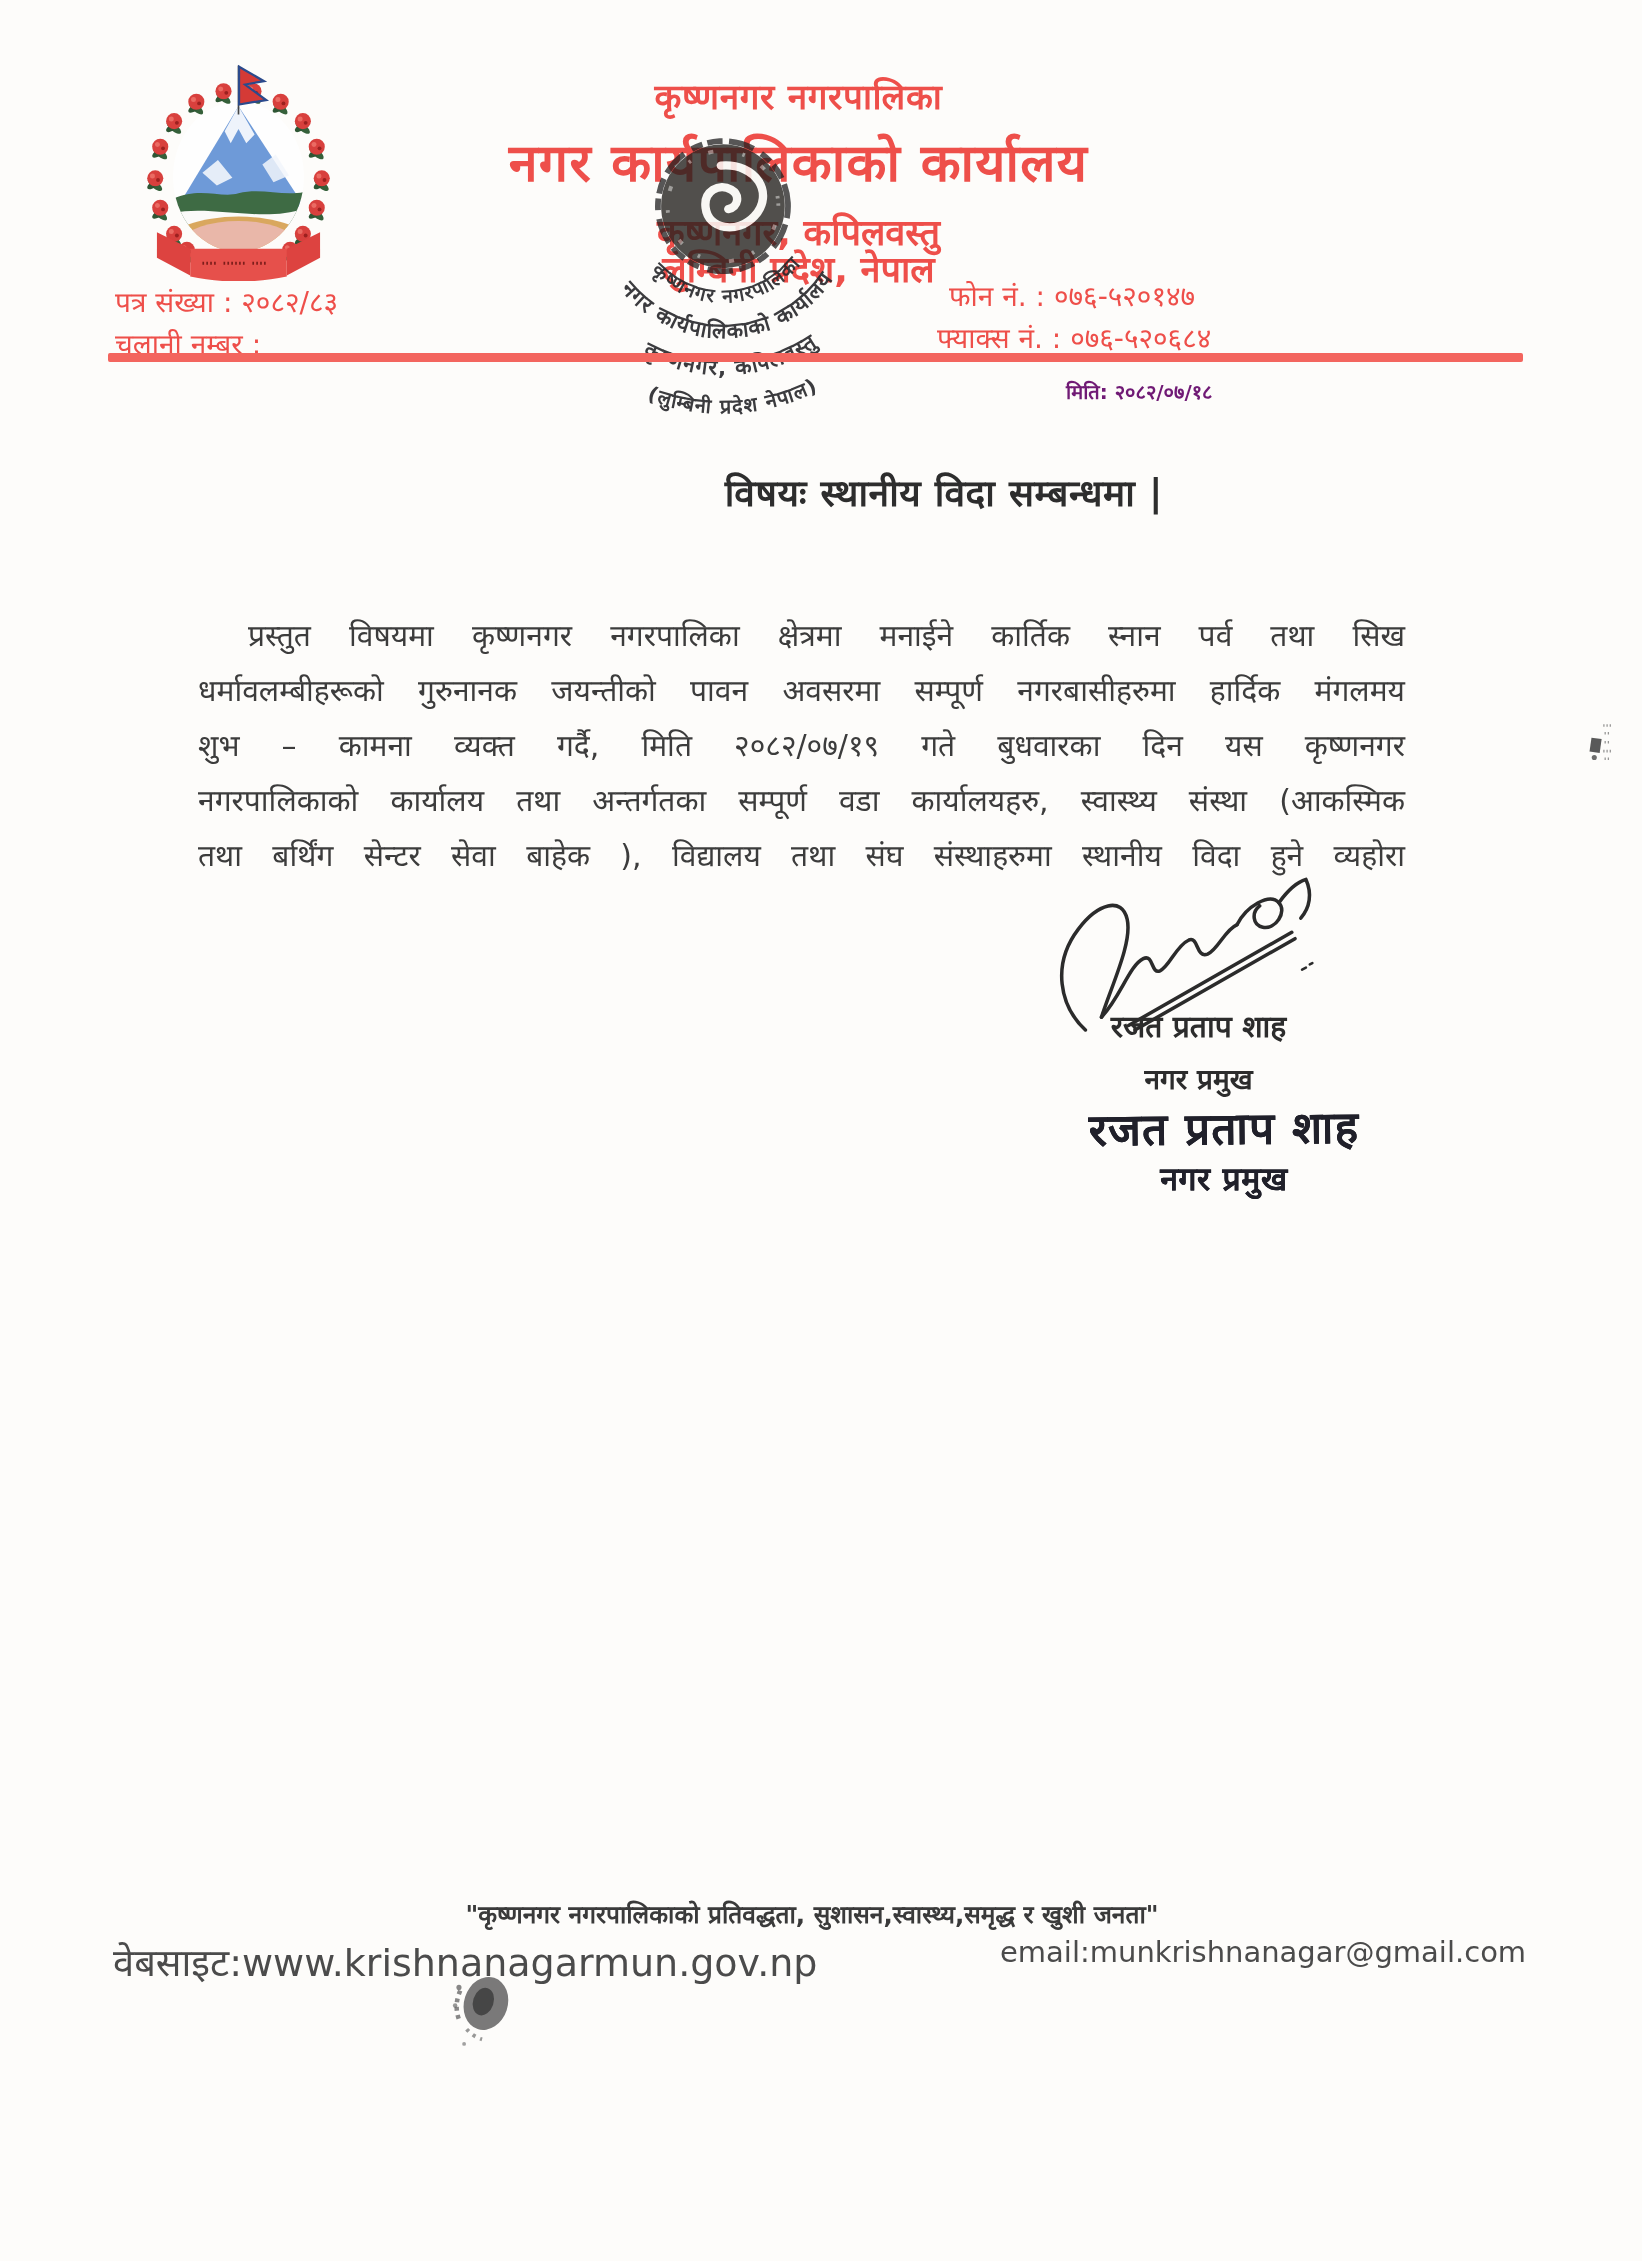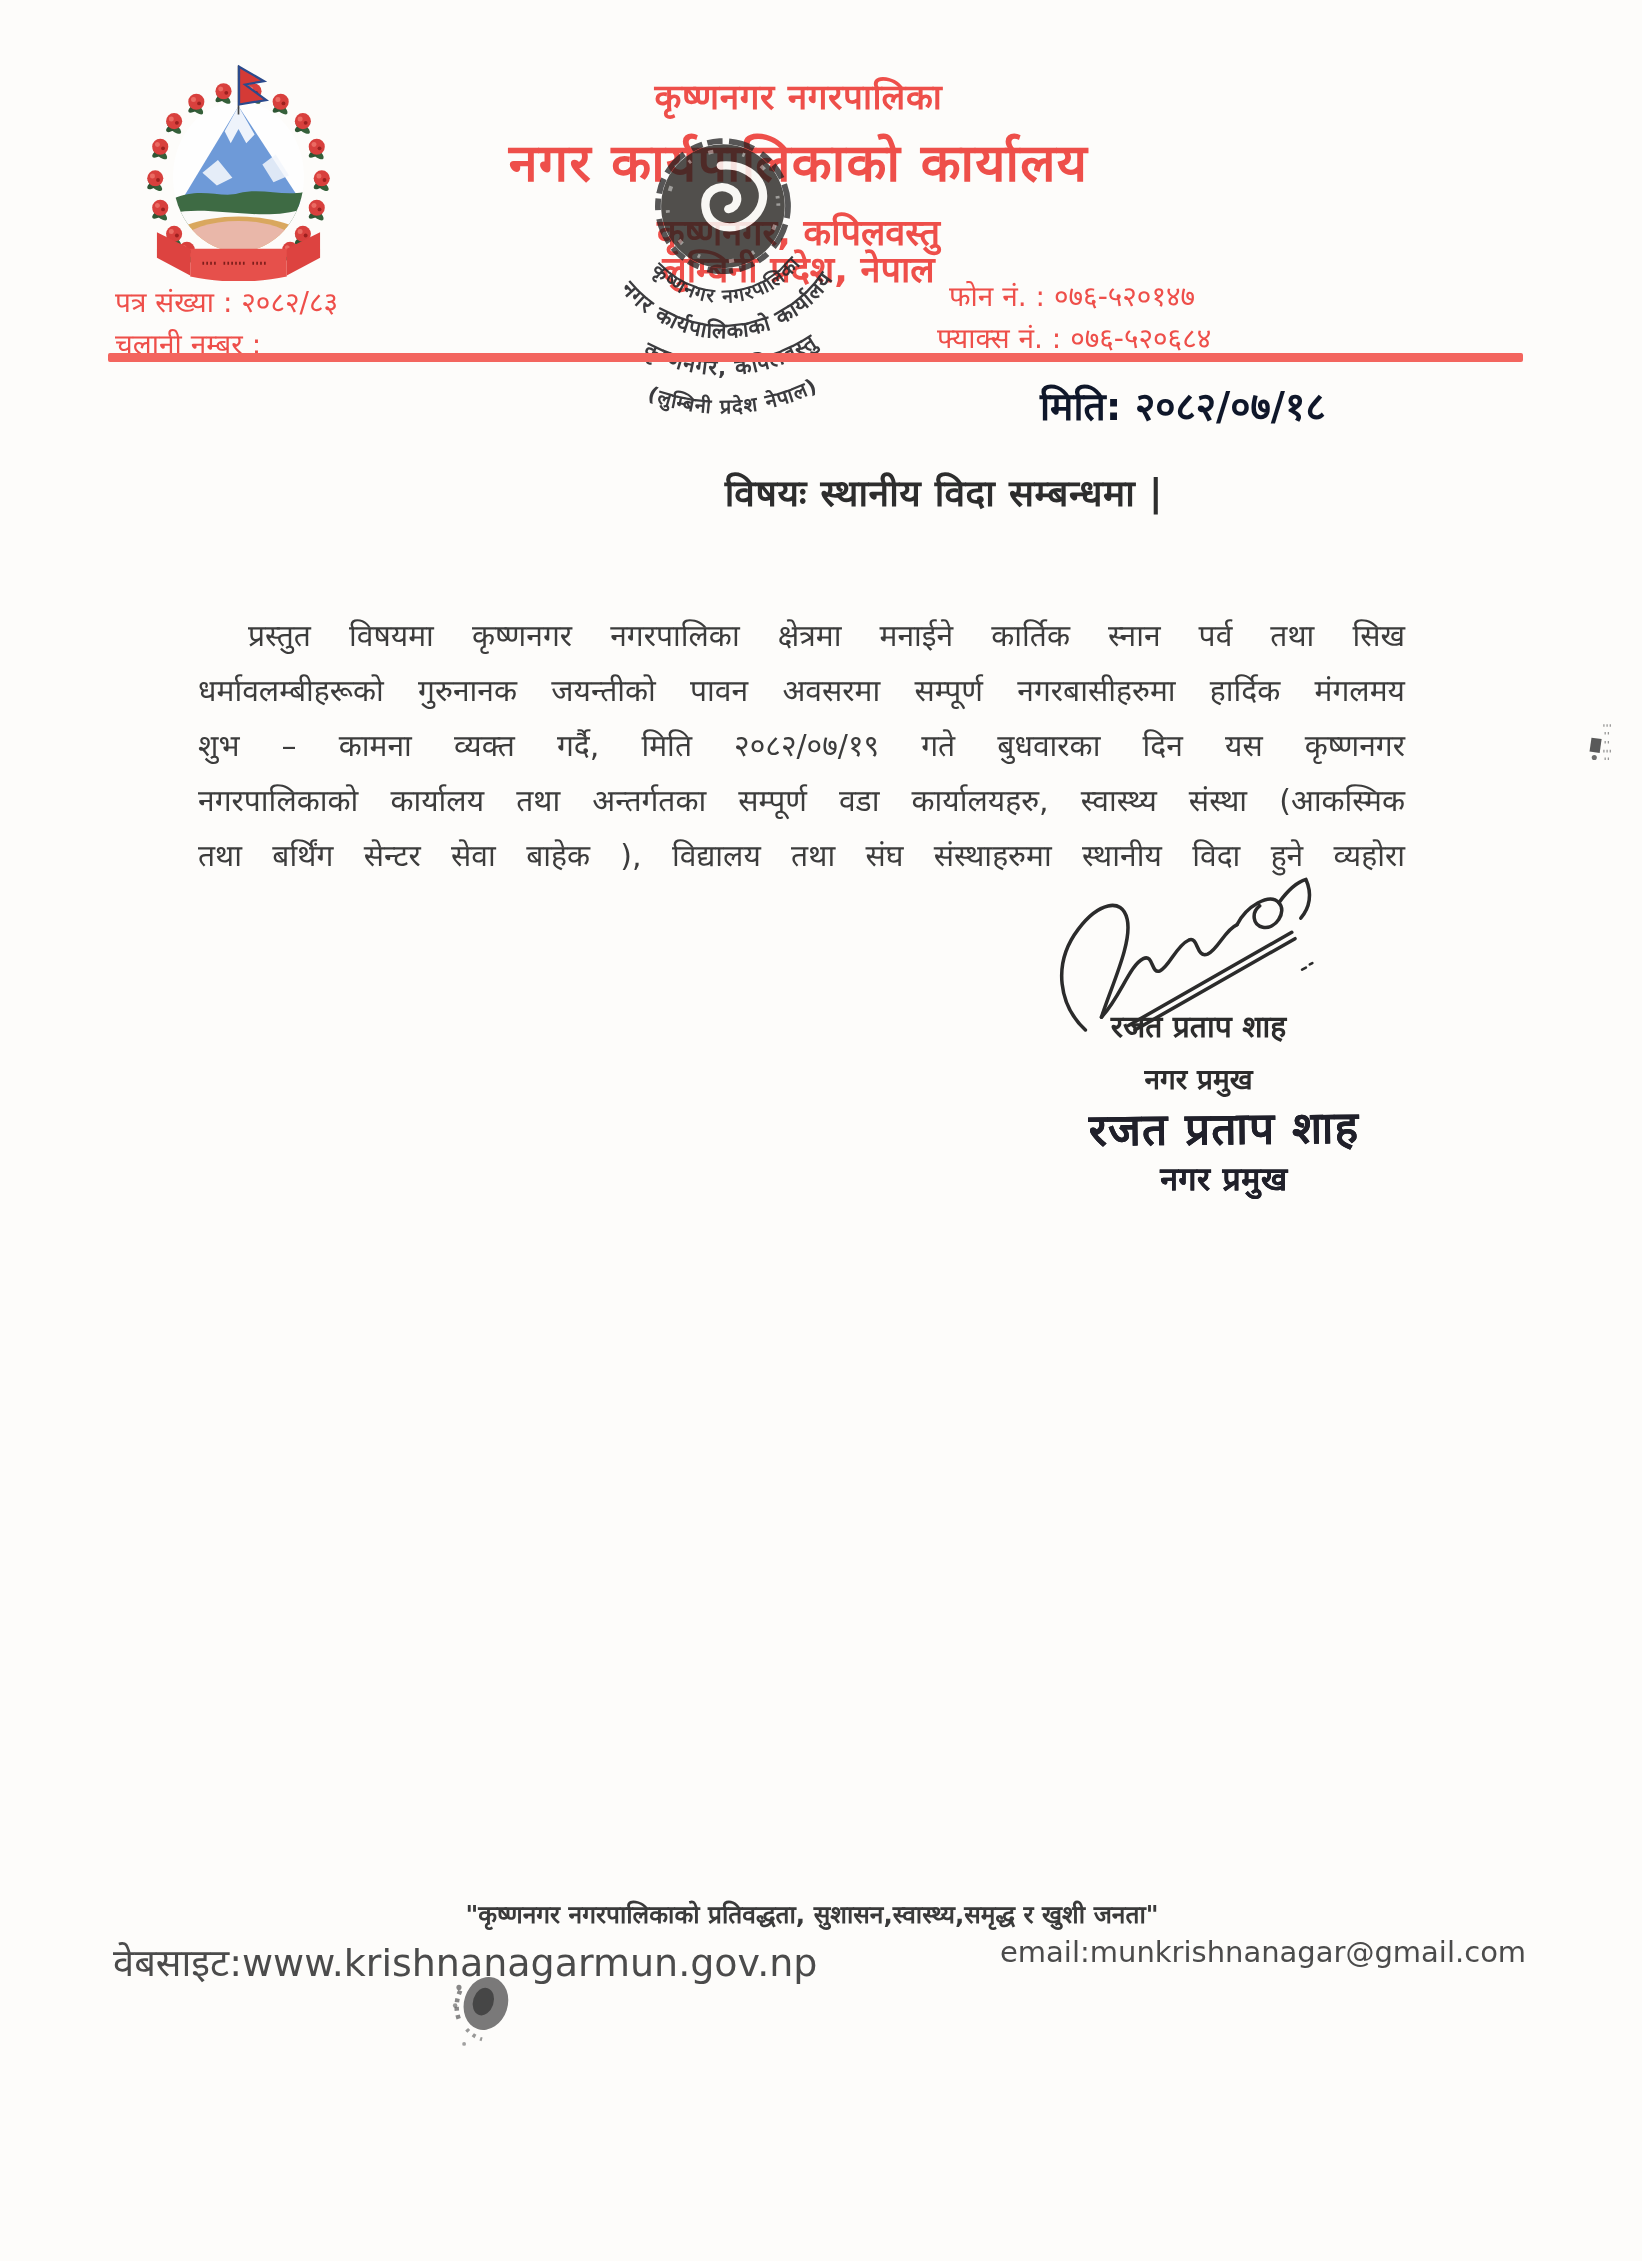--- a/index.html
+++ b/index.html
@@ -17,21 +17,21 @@
   .hdr-muni{top:72px;font-size:35px;letter-spacing:0.6px;}
   .hdr-office{top:125px;font-size:52px;letter-spacing:1.3px;}
   .hdr-addr1{top:207px;font-size:36px;}
   .hdr-addr2{top:244px;font-size:36px;}
   .red-small{color:#ee4f4a;font-size:28px;font-weight:400;}
   .letter-no{left:115px;top:282px;}
   .chalani{left:115px;top:324px;}
   .phone{left:937px;top:276px;margin-left:12px;}
   .fax{left:937px;top:318px;}
   .divider{left:108px;top:353px;width:1415px;height:9px;background:#f3655e;border-radius:1.9px;}
-  .date-line{left:1040px;top:378px;font-size:39px;color:#0f172a;font-weight:600;}
+  .date-line{left:1066px;top:378px;font-size:20px;color:#701a75;font-weight:600;}
   
   .subject{left:390px;top:466px;width:773px;text-align:right;font-size:37px;font-weight:800;color:#2d2d2d;letter-spacing:0.6px;}
   .body-block{left:198px;top:608px;width:1207px;font-size:30px;color:#3c3c3c;}
   .body-line{line-height:55px;text-align:justify;text-align-last:justify;white-space:normal;}
   .body-line.first{text-indent:50px;}
   .body-line.last{text-align-last:left;}
   
   .sig-typed-name{left:1089px;top:1005px;width:219px;text-align:center;font-size:30px;color:#2c2c2c;font-weight:600;}
   .sig-typed-title{left:1089px;top:1059px;width:219px;text-align:center;font-size:28px;color:#2c2c2c;font-weight:600;}
   .sig-stamp-name{left:1066px;top:1097px;width:316px;text-align:center;font-size:44px;color:#20202a;font-weight:800;letter-spacing:1.3px;text-shadow:0 0 0.6px #1a1a24;transform:rotate(-0.6deg);}

